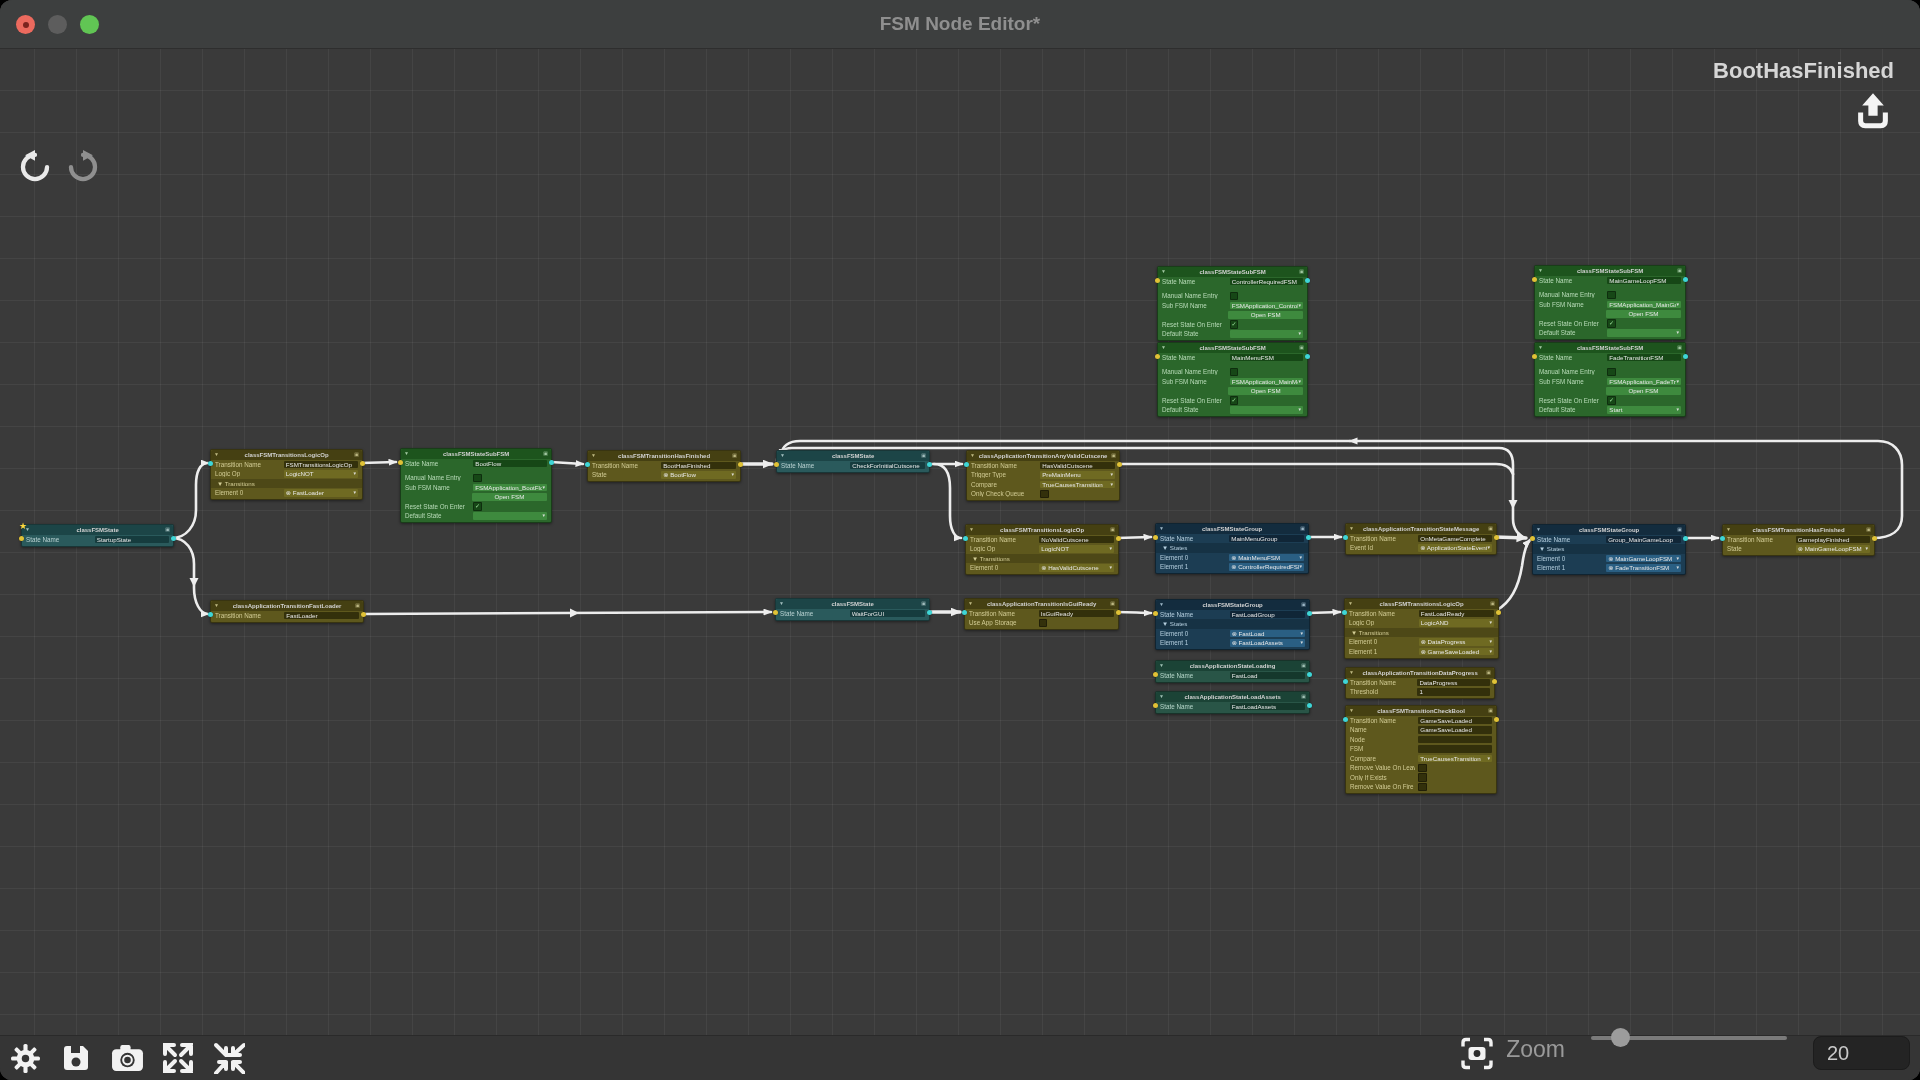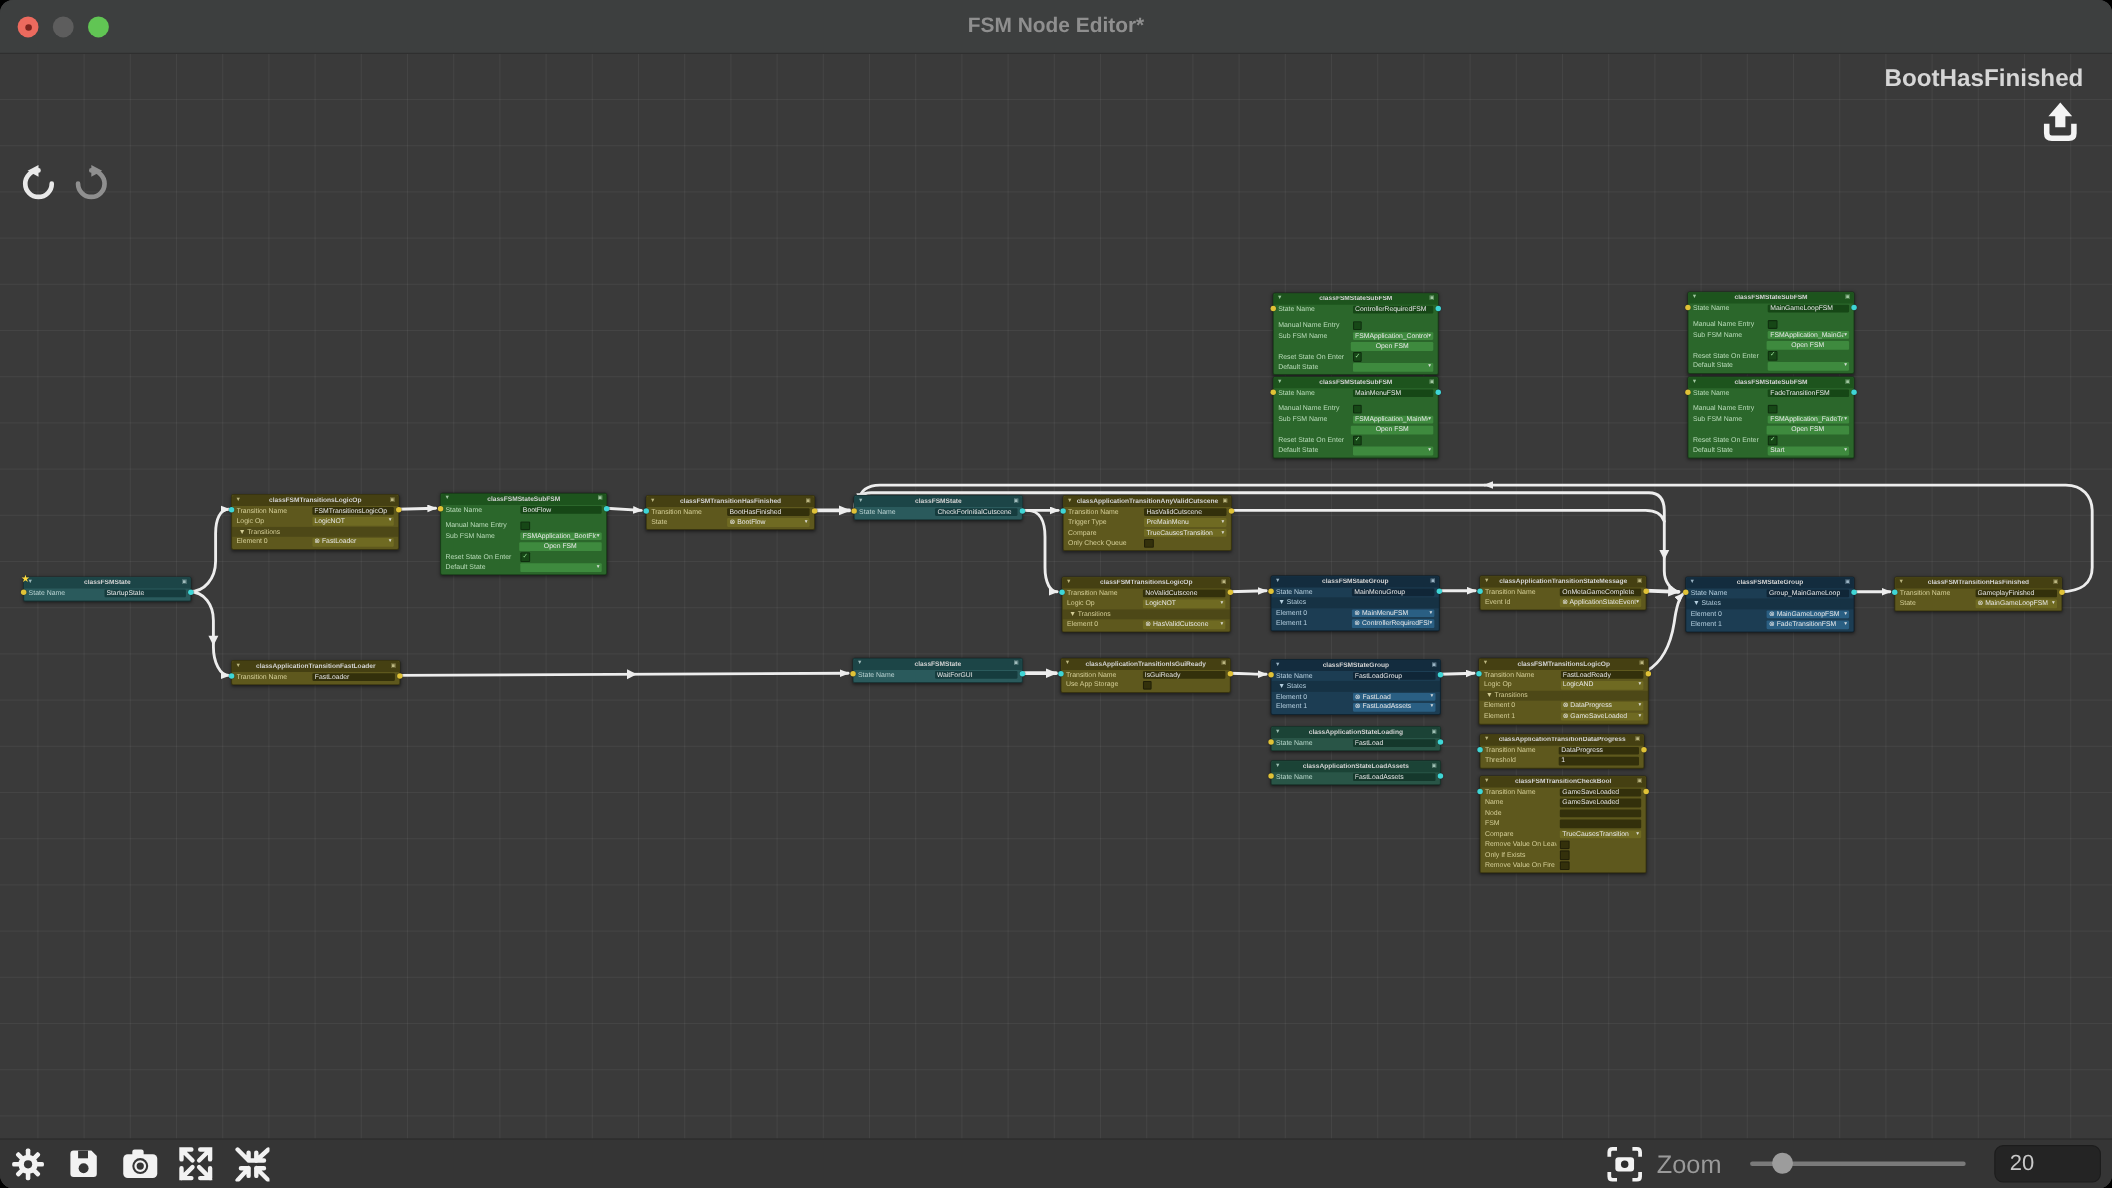--- a/index.html
+++ b/index.html
@@ -28,21 +28,21 @@
     border-right:8px solid transparent;border-top:36px solid #4cb9ca;}
   .logo-editor{font-size:58px;font-weight:300;color:#4cb9ca;letter-spacing:10px;margin-left:22px;}
   .history{position:absolute;left:18px;top:150px;display:flex;gap:14px;}
   .fsm-name{position:absolute;right:26px;top:58px;font-size:22px;font-weight:bold;color:#d6d6d6;}
   .export-btn{position:absolute;right:30px;top:94px;}
   
   .bottombar{position:absolute;left:0;right:0;bottom:0;height:44px;background:#353535;
     border-top:1px solid #2a2a2a;}
   .tool-group{position:absolute;left:8px;top:0;height:44px;display:flex;align-items:center;gap:17px;}
   .tool-btn{width:34px;height:34px;display:flex;align-items:center;justify-content:center;}
-  .zoom-group{position:absolute;right:10px;top:0;height:44px;display:flex;align-items:center;gap:12px;}
+  .zoom-group{position:absolute;right:10px;top:0;height:44px;display:flex;gap:12px;}
   .zoom-label{font-size:23px;color:#9a9a9a;margin-right:14px;}
   .slider-track{width:196px;height:4px;background:#7a7a7a;border-radius:2px;position:relative;}
   .slider-thumb{position:absolute;left:20px;top:-8px;width:19px;height:19px;border-radius:50%;background:#9c9c9c;}
   .zoom-value{width:82px;height:32px;background:#242424;border:1px solid #1c1c1c;border-radius:8px;
     color:#c9c9c9;font-size:20px;line-height:32px;padding-left:13px;margin-left:14px;}
   
   .node{position:absolute;border-radius:2px;border:1px solid rgba(0,0,0,.4);
     box-shadow:0 1px 3px rgba(0,0,0,.45);padding-bottom:1.5px;}
   .nhead{height:9.5px;display:flex;align-items:center;padding:0 3px;border-radius:2px 2px 0 0;}
   .ntitle{flex:1;text-align:center;font-size:6px;font-weight:bold;color:#d2d2d2;

